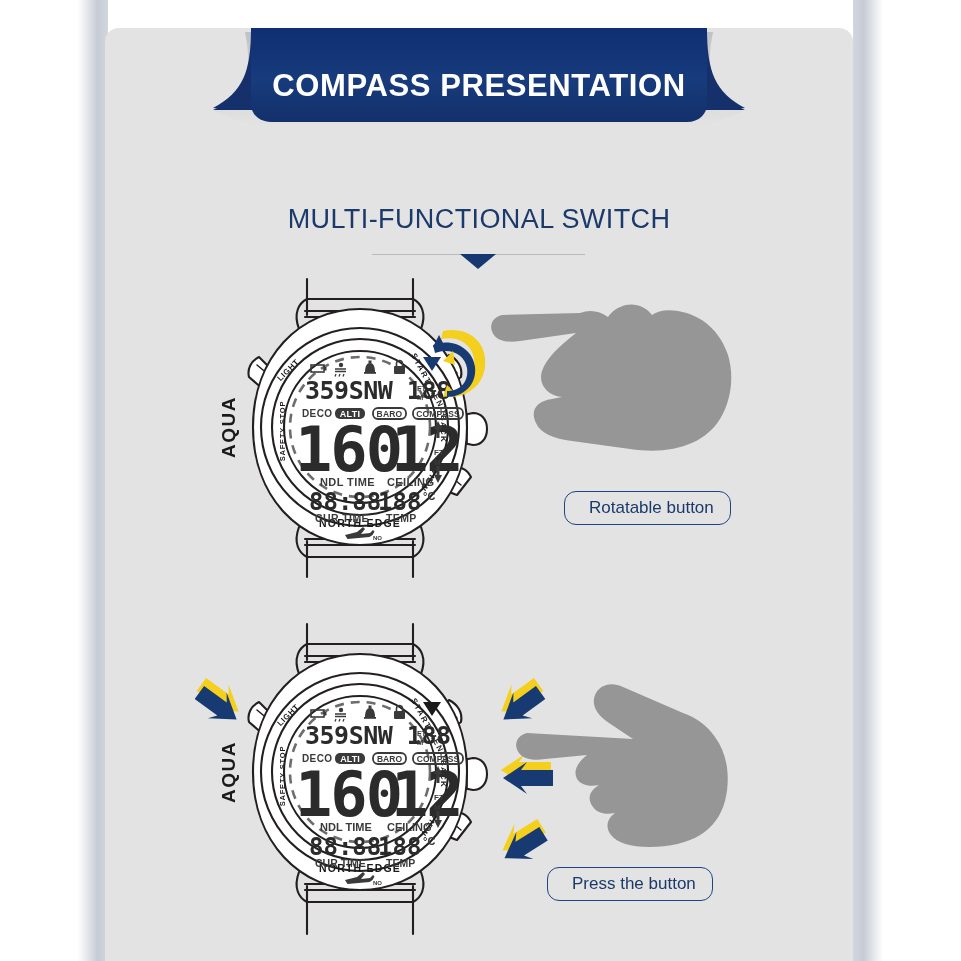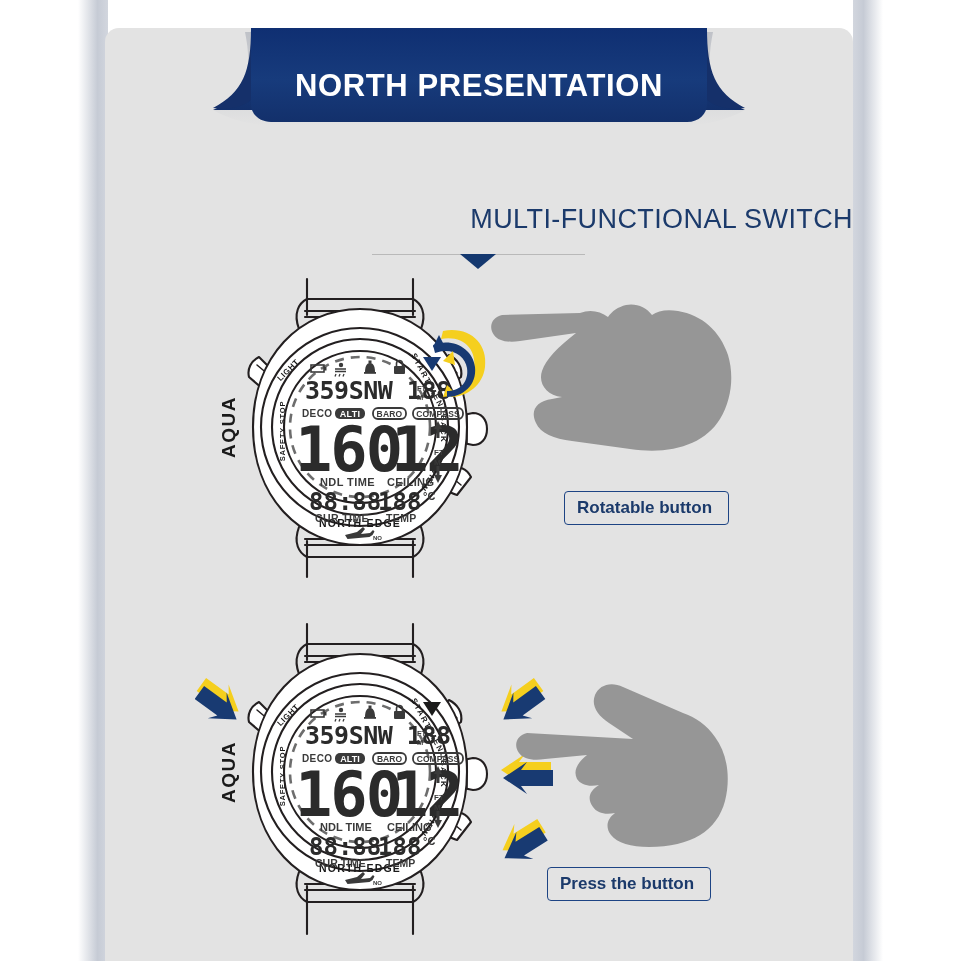--- a/index.html
+++ b/index.html
@@ -44,21 +44,21 @@
     font-weight: bold;
     letter-spacing: 0.6px;
     padding-top: 16px;
     z-index: 3;
     pointer-events: none;
   }
 
   
   .section-title {
     position: absolute; left: 0; top: 176px; width: 748px;
-    text-align: right;
+    text-align: center;
     color: #1b3a6b;
     font-size: 27px;
     letter-spacing: 0.4px;
   }
   .divider-line {
     position: absolute; left: 267px; top: 226px;
     width: 213px; height: 1px; background: #b9b9b9;
   }
   .divider-caret {
     position: absolute; left: 355px; top: 226px;
@@ -74,28 +74,27 @@
   .watch-2 { left: 90px;  top: 590px; }
 
   .hand-block { position: absolute; }
   .hand-1 { left: 375px; top: 255px; }
   .hand-2 { left: 410px; top: 655px; }
 
   
   .callout {
     position: absolute;
     border: 1.6px solid #1d4484;
-    border-radius: 4px;
+    border-radius: 12px;
     background: transparent;
     color: #1b3a6b;
     font-size: 17px;
-    padding: 7px 16px 8px 12px;
+    padding: 7px 16px 8px 24px;
     white-space: nowrap;
     line-height: 1;
-    font-weight: bold;
   }
   .callout-1 { left: 459px; top: 463px; }
   .callout-2 { left: 442px; top: 839px; }
 
   svg { display: block; }
   .ln  { fill: none; stroke: #231f20; stroke-width: 2.1; stroke-linejoin: round; stroke-linecap: round; }
   .ln-thin { fill: none; stroke: #231f20; stroke-width: 1.5; stroke-linecap: round; }
   .fill-white { fill: #ffffff; }
   .lcd { fill: #3a3a3a; }
   .lcd-dark { fill: #2b2b2b; }
@@ -136,21 +135,21 @@
                  C 594 44 602 66 640 82
                  L 108 82
                  C 146 66 154 44 146 0 Z" fill="url(#bannerGrad)"></path>
         <path d="M 146 0 L 602 0 L 602 76
                  C 602 86 594 94 582 94
                  L 166 94
                  C 154 94 146 86 146 76 Z" fill="url(#bannerGrad)"></path>
         <path d="M 146 0 C 146 44 138 64 108 80 C 122 82 136 80 146 72 Z" fill="#15306a"></path>
         <path d="M 602 0 C 602 44 610 64 640 80 C 626 82 612 80 602 72 Z" fill="#15306a"></path>
       </svg>
-      <div class="banner-title">NORTH PRESENTATION</div>
+      <div class="banner-title">COMPASS PRESENTATION</div>
     </div>
 
     <div class="section-title">MULTI-FUNCTIONAL SWITCH</div>
     <div class="divider-line"></div>
     <div class="divider-caret"></div>
 
     <div class="watch-block watch-1">
       <svg width="330" height="310" viewBox="0 0 330 310">
 
         <path class="ln" d="M112 42 L112 6 M218 42 L218 6"></path>

